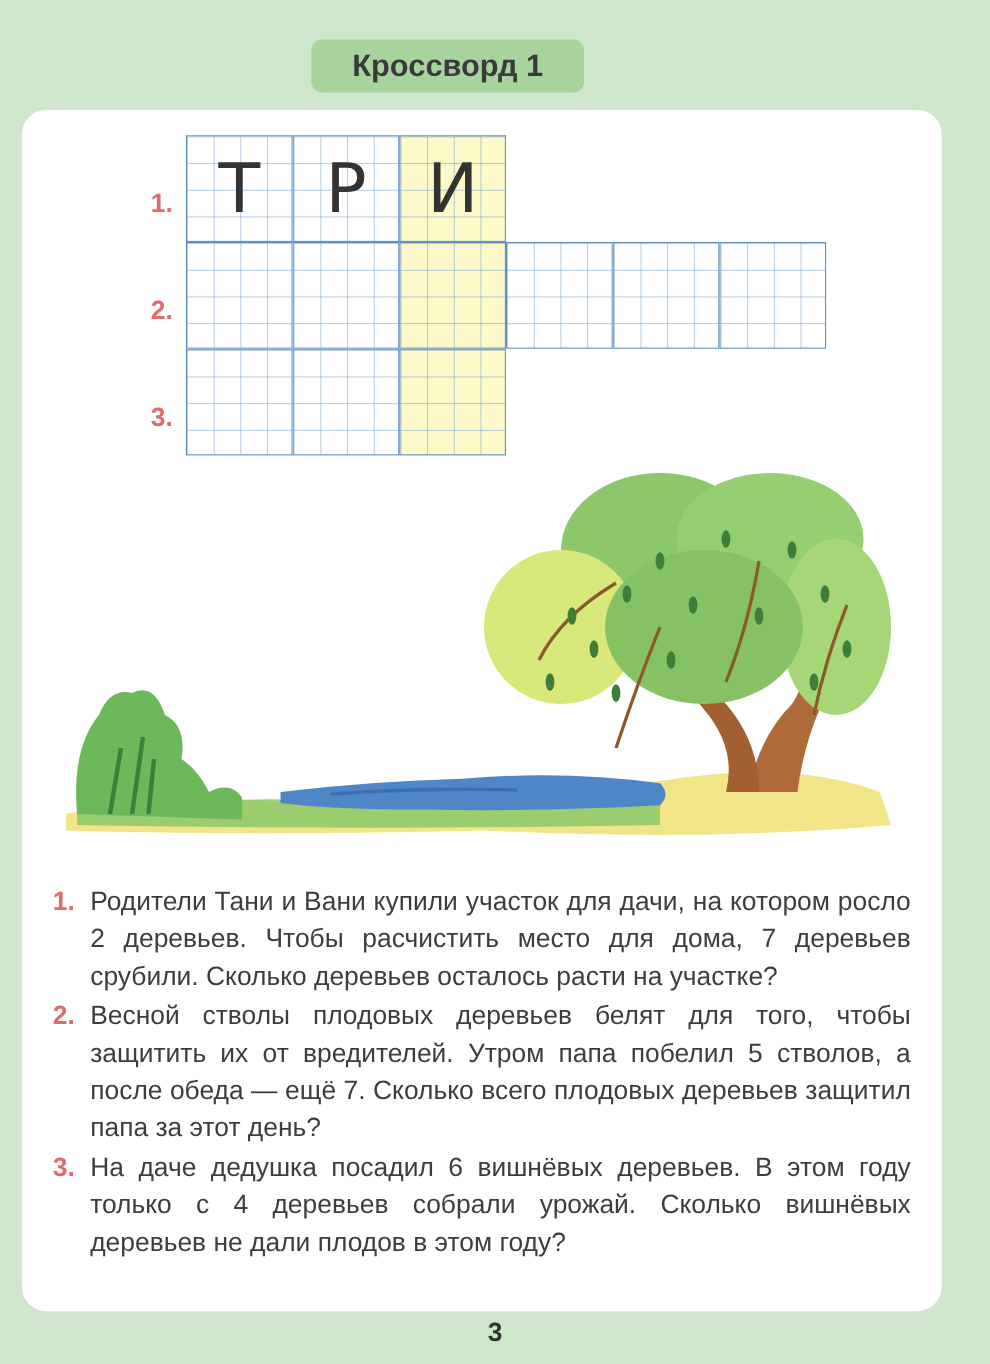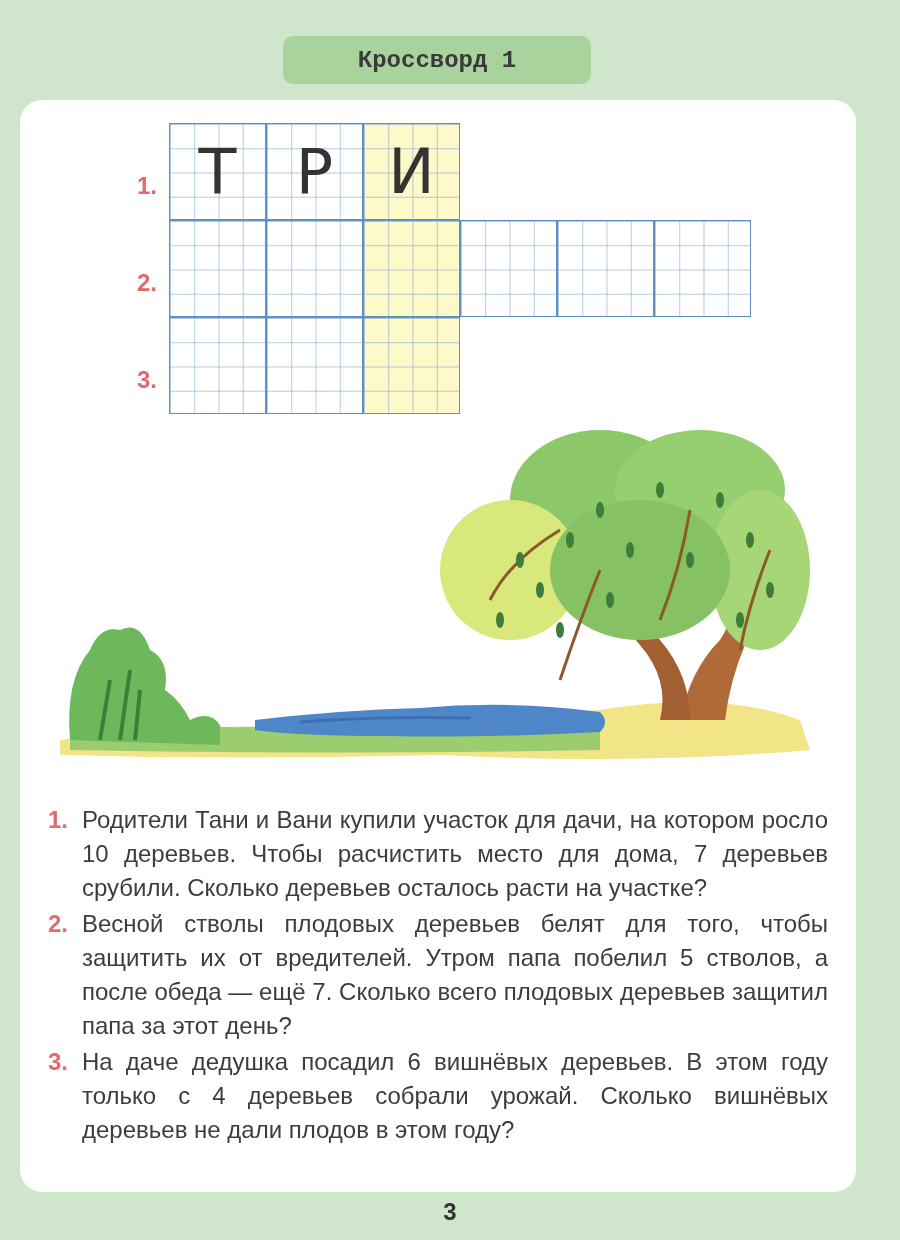--- a/index.html
+++ b/index.html
@@ -2,25 +2,25 @@
 <html><head>
 <meta charset="utf-8">
 <style>
   html, body { margin:0; padding:0; }
   body {
     width:900px; height:1240px; position:relative; overflow:hidden;
     background:#cfe6cc;
     font-family:"Liberation Sans", sans-serif;
   }
   .title-tab {
-    position:absolute; left:283px; top:36px; width:308px; height:48px;
+    position:absolute; left:283px; top:36px; width:248px; height:48px;
     background:#a9d39d; border-radius:10px;
     display:flex; align-items:center; justify-content:center;
-    font-family:Liberation Mono, monospace; font-weight:bold;
-    font-size:24px; color:#3a3a3a;
+    font-family:Liberation Sans, sans-serif; font-weight:bold;
+    font-size:28px; color:#3a3a3a;
   }
   .card {
     position:absolute; left:20px; top:100px; width:836px; height:1092px;
     background:#ffffff; border-radius:22px;
   }
   .row-label {
     position:absolute; font-weight:bold; font-size:24px; color:#e06a6e;
     font-family:"Liberation Sans", sans-serif;
   }
   .cell {
@@ -111,21 +111,21 @@
     <ellipse cx="460" cy="200" rx="4" ry="8"></ellipse>
       <ellipse cx="520" cy="210" rx="4" ry="8"></ellipse>
     <ellipse cx="570" cy="180" rx="4" ry="8"></ellipse>
       <ellipse cx="700" cy="200" rx="4" ry="8"></ellipse>
   </g>
 </svg>
 
 <div class="tasks">
   <div class="task">
     <span class="task-num">1.</span>
-    <span class="task-text">Родители Тани и Вани купили участок для дачи, на котором росло 10 деревьев. Чтобы расчистить место для дома, 7 деревьев срубили. Сколько деревьев осталось расти на участке?</span>
+    <span class="task-text">Родители Тани и Вани купили участок для дачи, на котором росло 2 деревьев. Чтобы расчистить место для дома, 7 деревьев срубили. Сколько деревьев осталось расти на участке?</span>
   </div>
   <div class="task">
     <span class="task-num">2.</span>
     <span class="task-text">Весной стволы плодовых деревьев белят для того, чтобы защитить их от вредителей. Утром папа побелил 5 стволов, а после обеда — ещё 7. Сколько всего плодовых деревьев защитил папа за этот день?</span>
   </div>
   <div class="task">
     <span class="task-num">3.</span>
     <span class="task-text">На даче дедушка посадил 6 вишнёвых деревьев. В этом году только с 4 деревьев собрали урожай. Сколько вишнёвых деревьев не дали плодов в этом году?</span>
   </div>
 </div>

